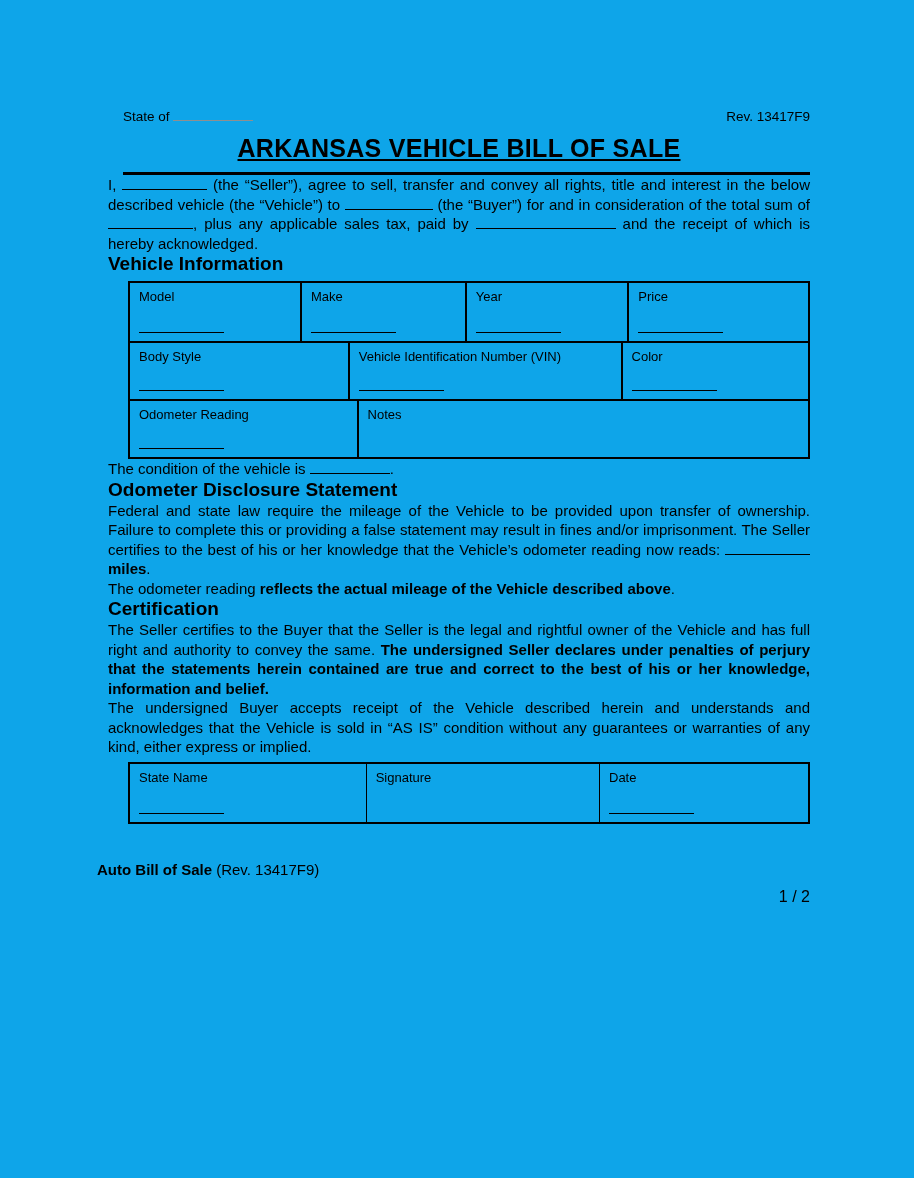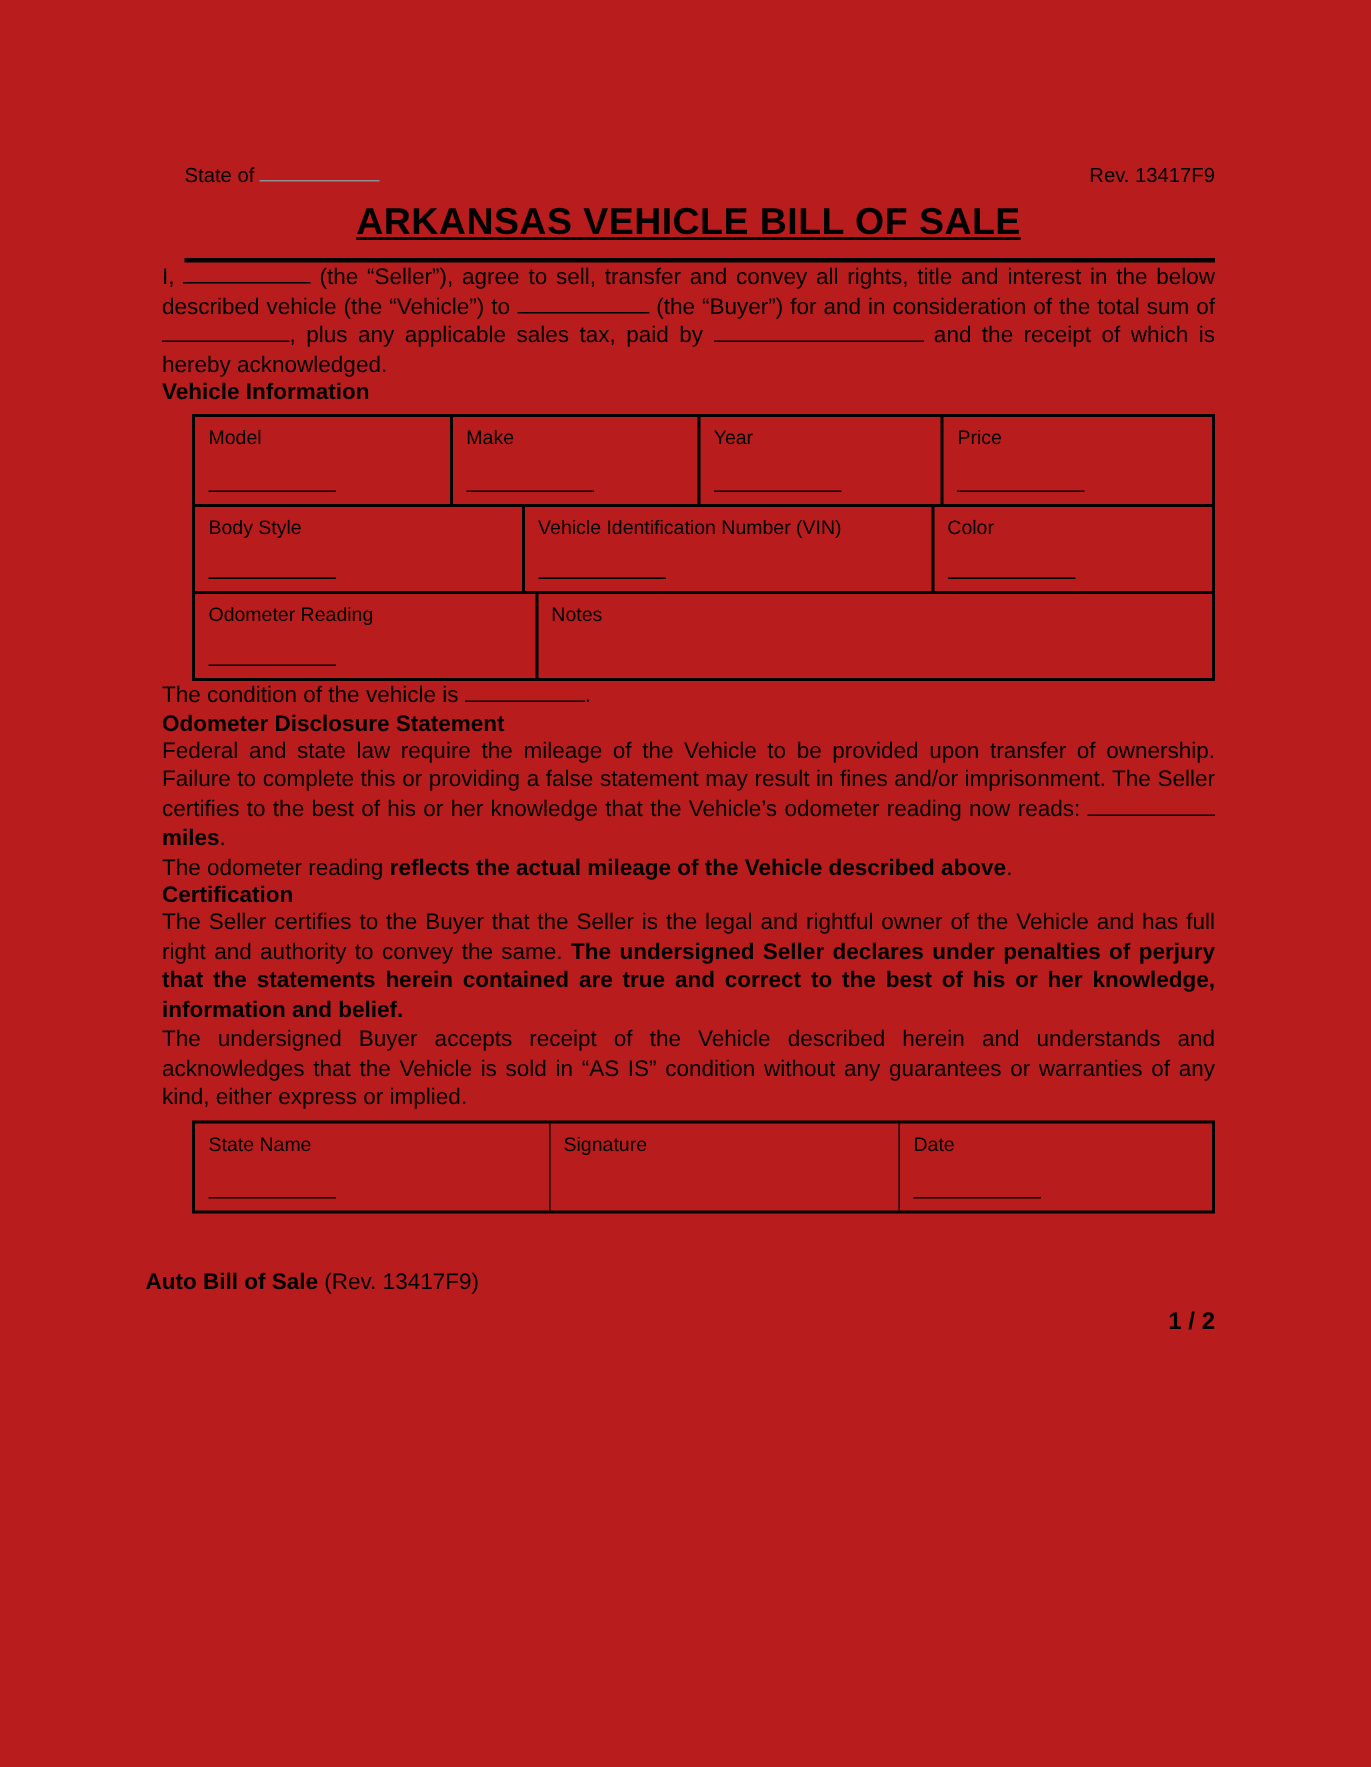--- a/index.html
+++ b/index.html
@@ -1,49 +1,49 @@
 <!DOCTYPE html>
 <html><head>
 <meta charset="utf-8">
 <style>
   html,body { margin:0; padding:0; background:#fff; }
   .page {
     width:914px; height:1178px; box-sizing:border-box; position:relative;
-    background:#b91c1c; color:#000;
+    background:#0ea5e9; color:#000;
     font-family:"Liberation Sans", sans-serif;
     padding:108px 104px 0 108px; overflow:hidden;
   }
   
   .header-row { display:flex; justify-content:space-between; align-items:baseline; font-size:13.5px; padding-left:15px; }
   .blank { display:inline-block; border-bottom:1px solid #000; height:12px; vertical-align:baseline; }
   .blank.gray { border-bottom-color:#8f8f8f; }
   .w80{width:80px} .w85{width:85px} .w88{width:88px} .w140{width:140px}
   .doc-title { text-align:center; font-weight:bold; font-size:25px; letter-spacing:0.3px; margin-top:10px;text-decoration:underline; }
   .title-rule { border:0; height:3px; background:#000; margin:9px 0 0 15px; }
   
   p.body { font-size:15px; line-height:19.5px; margin:0; text-align:justify; }
-  h3.section { font-size:15px; font-weight:bold; margin:0; }
+  h3.section { font-size:19px; font-weight:bold; margin:0; }
   .mt-intro{margin-top:47px} .mt-vh{margin-top:25px} .mt-cond{margin-top:45px}
   .mt-sec{margin-top:24px} .mt-par{margin-top:24px} .mt-cert{margin-top:23px}
   .mt-si{margin-top:27px}
   
   .form-table { margin:6px 0 0 20px; border:2px solid #000; }
   .t-row { display:flex; height:58px; box-sizing:border-box; border-top:2px solid #000;gap:28px; }
   .t-row:first-child { border-top:0; }
   .t-cell { box-sizing:border-box; border-left:2px solid #000; padding:6px 9px 8px 9px;
             display:flex; flex-direction:column; justify-content:space-between; }
   .t-cell:first-child { border-left:0; }
   .cell-label { font-size:13px; line-height:15px; }
   .cell-blank { width:85px; border-bottom:1px solid #000; height:10px; }
   .seller-table .t-cell { border-left-width:1px; }
   .seller-table .t-cell:first-child { border-left:0; }
   
   .footer-line { margin:37px 0 0 -11px; font-size:15px; }
   .footer-line b { font-weight:bold; }
-  .pageno { text-align:right; font-size:16px; margin-top:10px;font-weight:bold; }
+  .pageno { text-align:right; font-size:16px; margin-top:10px; }
   b { font-weight:bold; }
 </style>
 </head>
 <body>
 
 <div class="page">
 
   <div class="header-row">
     <span><span>State of</span> <span class="blank gray w80"></span></span>
     <span>Rev. 13417F9</span>

